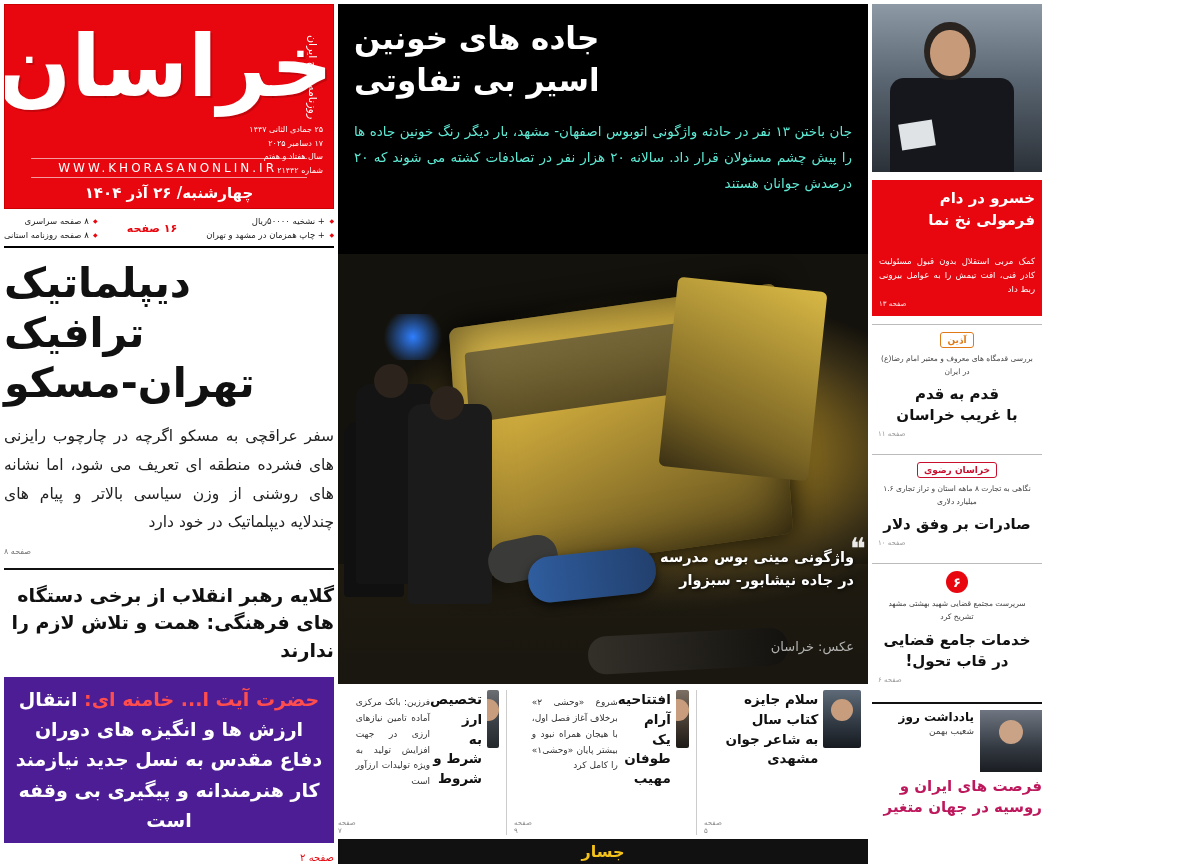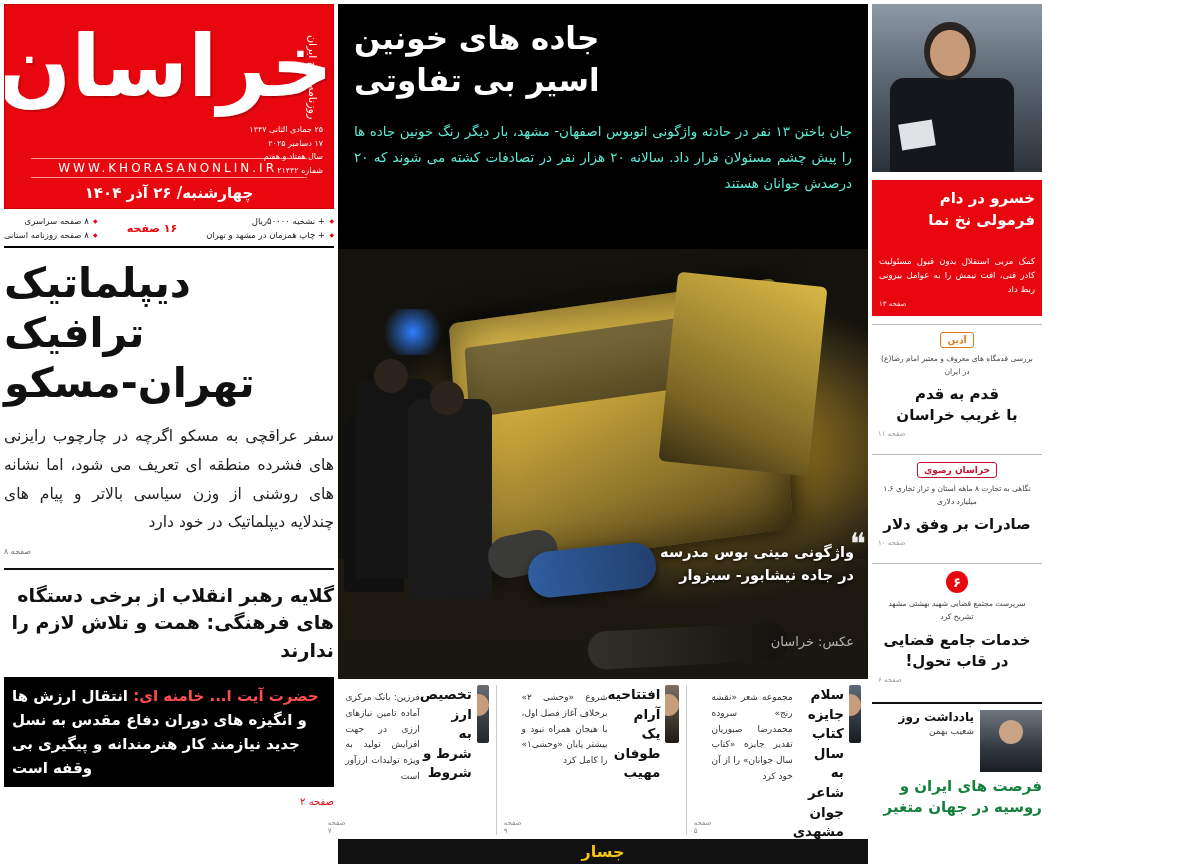--- a/index.html
+++ b/index.html
@@ -133,28 +133,28 @@
 
   .secondary-headline {
     font-size: 19px;
     font-weight: bold;
     line-height: 1.45;
     color: #111;
     text-align: right;
     padding-top: 6px;
   }
   .black-box {
-    background: #000000;
-    color: #fff;
-    font-size: 15px;
+    background: #4c1d95;
+    color: #fff;
+    font-size: 19px;
     font-weight: bold;
     line-height: 1.6;
     padding: 7px 8px;
     margin-top: 6px;
-    text-align: left;
+    text-align: center;
   }
   .black-box .lead-in { color: #ff4d4d; }
   .pageno-red { color:#e8070f; font-size:10px; text-align:right; padding-top:3px;}
 
   
   .center-col {
     width: 530px;
     display: flex;
     flex-direction: column;
     gap: 0;
@@ -390,21 +390,21 @@
     margin: 0 auto 4px auto;
   }
   .note-box { border-top: 2px solid #111; padding-top:6px; margin-top:2px;}
   .note-photo {
     width:62px;height:62px;float:right;margin:0 0 4px 6px;
     background:linear-gradient(180deg,#6f7681 0%,#343a42 60%,#1a1d22 100%);
   }
   .note-photo .face{width:24px;height:24px;border-radius:50%;background:#caa386;margin:10px auto 0;}
   .note-title { font-size:12px;font-weight:bold;color:#111;text-align:right;}
   .note-sub { font-size:9px;color:#444;text-align:right;margin-top:2px;}
-  .note-head { font-size:15px;font-weight:bold;line-height:1.45;text-align:right;color:#15803d;margin-top:0; clear:both;}
+  .note-head { font-size:15px;font-weight:bold;line-height:1.45;text-align:right;color:#be185d;margin-top:0; clear:both;}
 </style>
 </head>
 <body>
 
 <div class="page">
 
   <div class="right-col">
 
     <div class="masthead">
       <div class="subtitle-vert">روزنامه صبح ایران</div>
@@ -489,21 +489,20 @@
     <div class="teasers">
 
       <div class="teaser">
         <div class="thumb person-c">
             <div class="face"></div>
           </div>
         <h3>
           <span>سلام جایزه کتاب سال</span><br>
           <span>به شاعر جوان مشهدی</span>
         </h3>
-        <p>مجموعه شعر «نقشه رنج» سروده محمدرضا صبوریان تقدیر جایزه «کتاب سال جوانان» را از آن خود کرد</p>
         <div class="tref">صفحه ۵</div>
       </div>
 
       <div class="teaser">
         <div class="thumb person-b">
             <div class="face"></div>
           </div>
         <h3>
           <span>افتتاحیه آرام</span><br>
           <span>یک طوفان مهیب</span>

